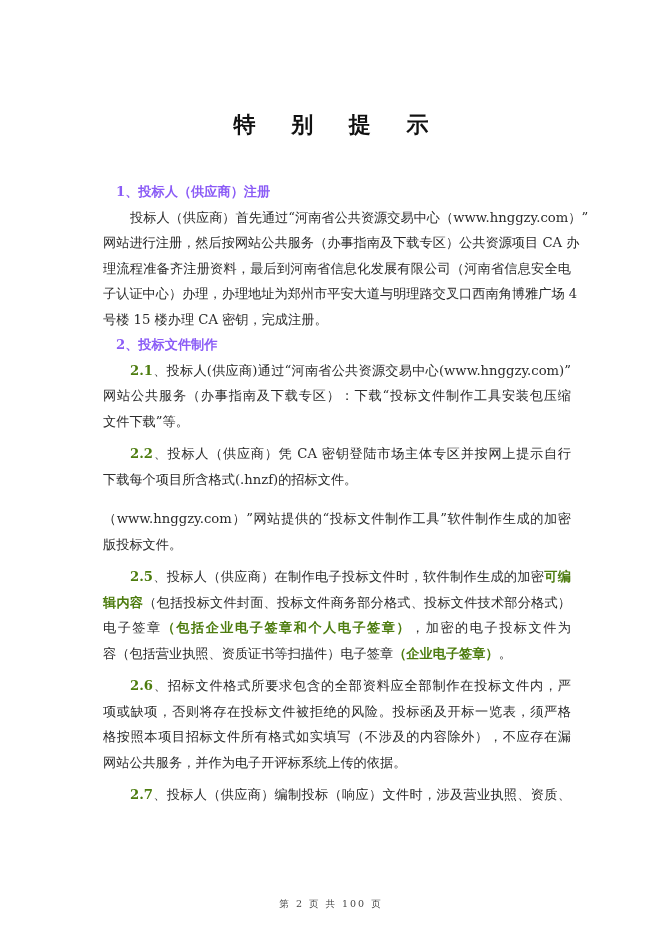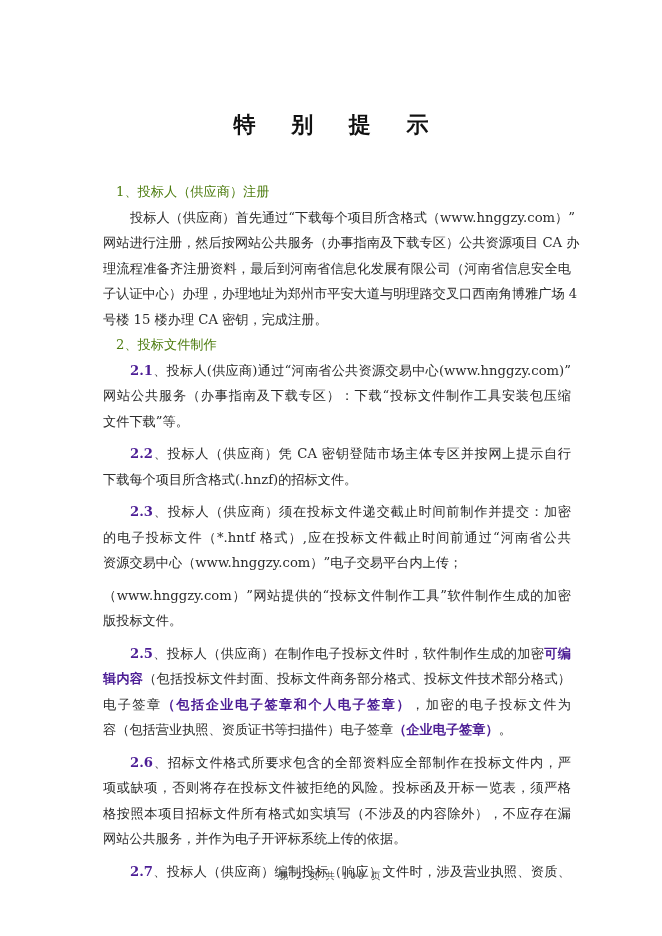--- a/index.html
+++ b/index.html
@@ -7,39 +7,39 @@
          font-family: "DejaVu Serif", "Liberation Serif", serif; color: #1a1a1a; }
   .page { position: absolute; left: 0; top: 0; width: 662px; height: 936px; background: #fff; margin-top: 32px; }
   .title { position: absolute; top: 78px; left: 0; width: 662px; text-align: center;
            font-size: 22px; font-weight: bold; letter-spacing: 14px; color: #111; }
   .title span { padding-left: 14px; }
   .body { position: absolute; left: 103px; top: 147px; width: 468px; }
   .line { height: 25.5px; line-height: 25.5px; font-size: 13.2px; white-space: nowrap;
           text-align: justify; text-align-last: justify; color: #2a2a2a; }
   .line.last { text-align-last: left; }
   .line.indent { padding-left: 27px; }
-  .line.heading { font-weight: normal; color: #4d7c0f; text-align-last: left; }
+  .line.heading { font-weight: bold; color: #8b5cf6; text-align-last: left; }
   .line.h-indent { padding-left: 13px; }
   .gap { height: 7px; }
-  .b { font-weight: bold; color: #4c1d95; }
-  .footer { position: absolute; top: 838px; left: 0; width: 662px; text-align: center;
+  .b { font-weight: bold; color: #4d7c0f; }
+  .footer { position: absolute; top: 866px; left: 0; width: 662px; text-align: center;
             font-size: 9.5px; color: #444; letter-spacing: 2px; }
 </style>
 </head>
 <body>
 
 <div class="page">
 
   <div class="title"><span>特 别 提 示</span></div>
 
   <div class="body">
 
     <div class="line heading h-indent">1、投标人（供应商）注册</div>
     <div>
-      <div class="line indent">投标人（供应商）首先通过“下载每个项目所含格式（www.hnggzy.com）”</div>
+      <div class="line indent">投标人（供应商）首先通过“河南省公共资源交易中心（www.hnggzy.com）”</div>
       <div class="line">网站进行注册，然后按网站公共服务（办事指南及下载专区）公共资源项目 CA 办</div>
       <div class="line">理流程准备齐注册资料，最后到河南省信息化发展有限公司（河南省信息安全电</div>
       <div class="line">子认证中心）办理，办理地址为郑州市平安大道与明理路交叉口西南角博雅广场 4</div>
       <div class="line last">号楼 15 楼办理 CA 密钥，完成注册。</div>
     </div>
 
     <div class="line heading h-indent">2、投标文件制作</div>
 
     <div>
       <div class="line indent"><span class="b">2.1</span><span>、投标人(供应商)通过“河南省公共资源交易中心(www.hnggzy.com)”</span></div>
@@ -47,25 +47,20 @@
       <div class="line last">文件下载”等。</div>
     </div>
     <div class="gap"></div>
 
     <div>
       <div class="line indent"><span class="b">2.2</span><span>、投标人（供应商）凭 CA 密钥登陆市场主体专区并按网上提示自行</span></div>
       <div class="line last">下载每个项目所含格式(.hnzf)的招标文件。</div>
     </div>
     <div class="gap"></div>
 
-    <div>
-      <div class="line indent"><span class="b">2.3</span><span>、投标人（供应商）须在投标文件递交截止时间前制作并提交：加密</span></div>
-      <div class="line">的电子投标文件（*.hntf 格式）,应在投标文件截止时间前通过“河南省公共</div>
-      <div class="line last">资源交易中心（www.hnggzy.com）”电子交易平台内上传；</div>
-    </div>
     <div class="gap"></div>
 
     <div>
       <div class="line">（www.hnggzy.com）”网站提供的“投标文件制作工具”软件制作生成的加密</div>
       <div class="line last">版投标文件。</div>
     </div>
     <div class="gap"></div>
 
     <div>
       <div class="line indent"><span class="b">2.5</span><span>、投标人（供应商）在制作电子投标文件时，软件制作生成的加密</span><span class="b">可编</span></div>

